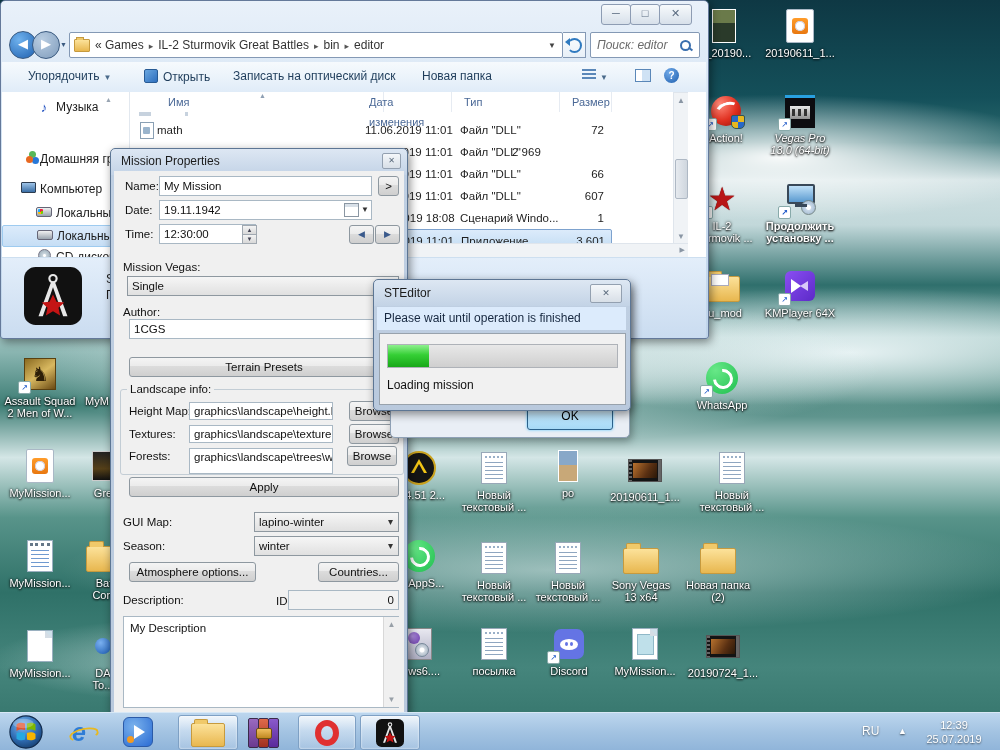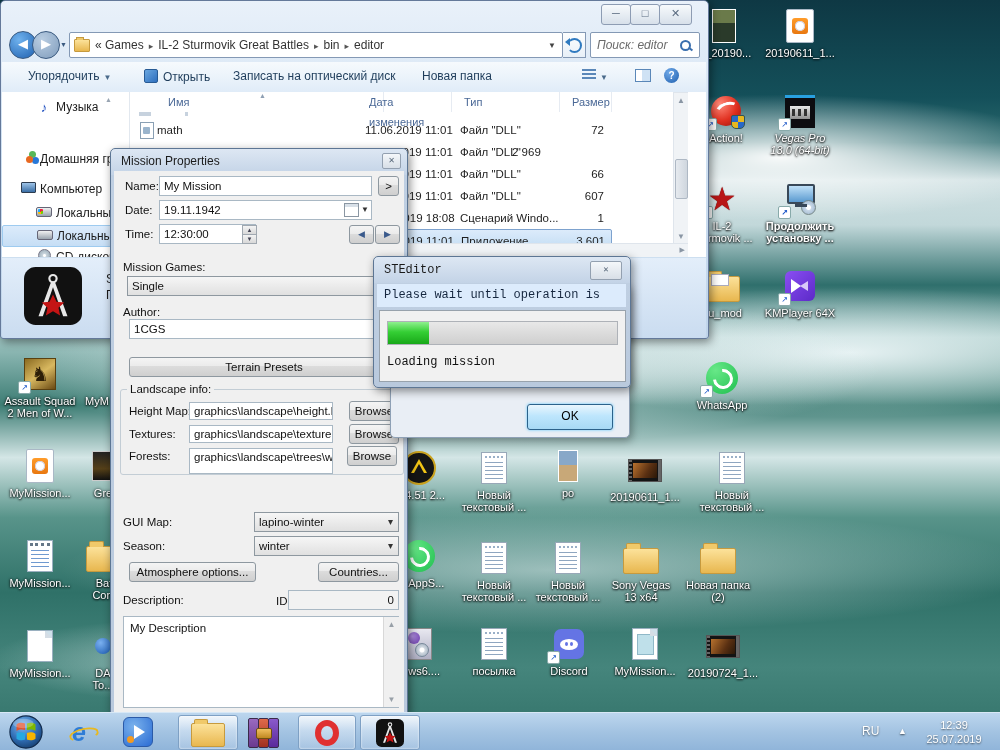--- a/index.html
+++ b/index.html
@@ -152,21 +152,21 @@
     background:linear-gradient(#f6f6f6,#e0e0e0);box-sizing:border-box;white-space:nowrap;overflow:hidden;}
   .combo::after{content:"\25BE";position:absolute;right:5px;top:0;color:#333;font-size:10px;}
   .spin{position:absolute;width:13px;border:1px solid #a0a8b0;background:linear-gradient(#f4f4f4,#d8d8d8);
     font-size:6px;color:#445;text-align:center;line-height:8px;}
   .grpbox{position:absolute;border:1px solid #c3cdd5;border-radius:3px;}
   .cal-ic{position:absolute;width:13px;height:12px;border:1px solid #8a96a2;
     background:linear-gradient(#d8e0e8 0 3px,#fff 3px),repeating-linear-gradient(90deg,transparent 0 3px,#c8d0d8 3px 4px);}
   .ta-scroll{position:absolute;right:1px;top:1px;bottom:1px;width:15px;background:#f0f0f0;border-left:1px solid #d8d8d8;}
   .ta-arrow{position:absolute;left:0;width:100%;text-align:center;font-size:8px;color:#98a0a8;}
   
-  #progress{left:373px;top:256px;width:256px;height:130px;z-index:5;font-family:Liberation Mono, monospace;}
+  #progress{left:373px;top:279px;width:256px;height:130px;z-index:5;}
   .info-band{position:absolute;left:3px;top:27px;width:249px;height:23px;background:#dcebfc;
     font-size:12px;color:#16273f;line-height:23px;padding-left:7px;box-sizing:border-box;}
   .prog-panel{position:absolute;left:5px;top:53px;width:245px;height:70px;background:#f1f1f1;border:1px solid #98a2ac;}
   .prog-track{position:absolute;left:7px;top:10px;width:229px;height:22px;border:1px solid #aeb2b8;
     background:linear-gradient(#e8e8e8,#cfcfcf);}
   .prog-fill{position:absolute;left:0;top:0;height:100%;background:linear-gradient(#8ef08e,#35cf35 45%,#18a818);}
   
   #okdlg{left:390px;top:284px;width:238px;height:152px;z-index:4;background:#e9eef5;border:1px solid #8ea0b5;border-radius:5px;
     box-shadow:2px 3px 8px rgba(0,0,0,.35);}
   #okbtn{left:136px;top:119px;width:84px;height:24px;border:1px solid #2c628b;border-radius:3px;font-size:12px;
@@ -636,21 +636,21 @@
       <div class="cal-ic" style="left:230px;top:32px;"></div>
       <div class="abs" style="left:247px;top:34px;font-size:8px;color:#333;">▼</div>
 
       <div class="lbl" style="left:11px;top:57px;">Time:</div>
       <div class="fld" style="left:45px;top:53px;width:97px;height:20px;">12:30:00</div>
       <div class="spin" style="left:128px;top:54px;height:8px;">▲</div>
       <div class="spin" style="left:128px;top:63px;height:8px;">▼</div>
       <div class="btn7" style="left:235px;top:54px;width:25px;height:19px;line-height:17px;font-size:9px;color:#3a5a8c;">◀</div>
       <div class="btn7" style="left:261px;top:54px;width:25px;height:19px;line-height:17px;font-size:9px;color:#3a5a8c;">▶</div>
 
-      <div class="lbl" style="left:9px;top:90px;">Mission Games:</div>
+      <div class="lbl" style="left:9px;top:90px;">Mission Vegas:</div>
       <div class="combo" style="left:13px;top:105px;width:272px;height:20px;">Single</div>
 
       <div class="lbl" style="left:9px;top:135px;">Author:</div>
       <div class="fld" style="left:15px;top:148px;width:270px;height:20px;">1CGS</div>
 
       <div class="btn7" style="left:15px;top:186px;width:270px;height:20px;line-height:18px;">Terrain Presets</div>
 
       <div class="grpbox" style="left:6px;top:218px;width:282px;height:84px;"></div>
       <div class="lbl" style="left:13px;top:212px;background:#f0f0f0;padding:0 3px;">Landscape info:</div>
 
@@ -659,20 +659,21 @@
       <div class="btn7" style="left:235px;top:230px;width:50px;height:20px;line-height:18px;">Browse</div>
 
       <div class="lbl" style="left:15px;top:257px;">Textures:</div>
       <div class="fld" style="left:75px;top:254px;width:144px;height:18px;line-height:16px;">graphics\landscape\texture</div>
       <div class="btn7" style="left:235px;top:253px;width:50px;height:20px;line-height:18px;">Browse</div>
 
       <div class="lbl" style="left:15px;top:279px;">Forests:</div>
       <div class="fld" style="left:75px;top:277px;width:144px;height:26px;line-height:16px;">graphics\landscape\trees\w</div>
       <div class="btn7" style="left:233px;top:275px;width:50px;height:20px;line-height:18px;">Browse</div>
 
+      <div class="btn7" style="left:15px;top:306px;width:270px;height:20px;line-height:18px;">Apply</div>
 
       <div class="lbl" style="left:9px;top:345px;">GUI Map:</div>
       <div class="combo" style="left:140px;top:341px;width:145px;height:20px;">lapino-winter</div>
       <div class="lbl" style="left:9px;top:369px;">Season:</div>
       <div class="combo" style="left:140px;top:365px;width:145px;height:20px;">winter</div>
 
       <div class="btn7" style="left:15px;top:391px;width:127px;height:20px;line-height:18px;">Atmosphere options...</div>
       <div class="btn7" style="left:204px;top:391px;width:81px;height:20px;line-height:18px;">Countries...</div>
 
       <div class="lbl" style="left:9px;top:423px;">Description:</div>

